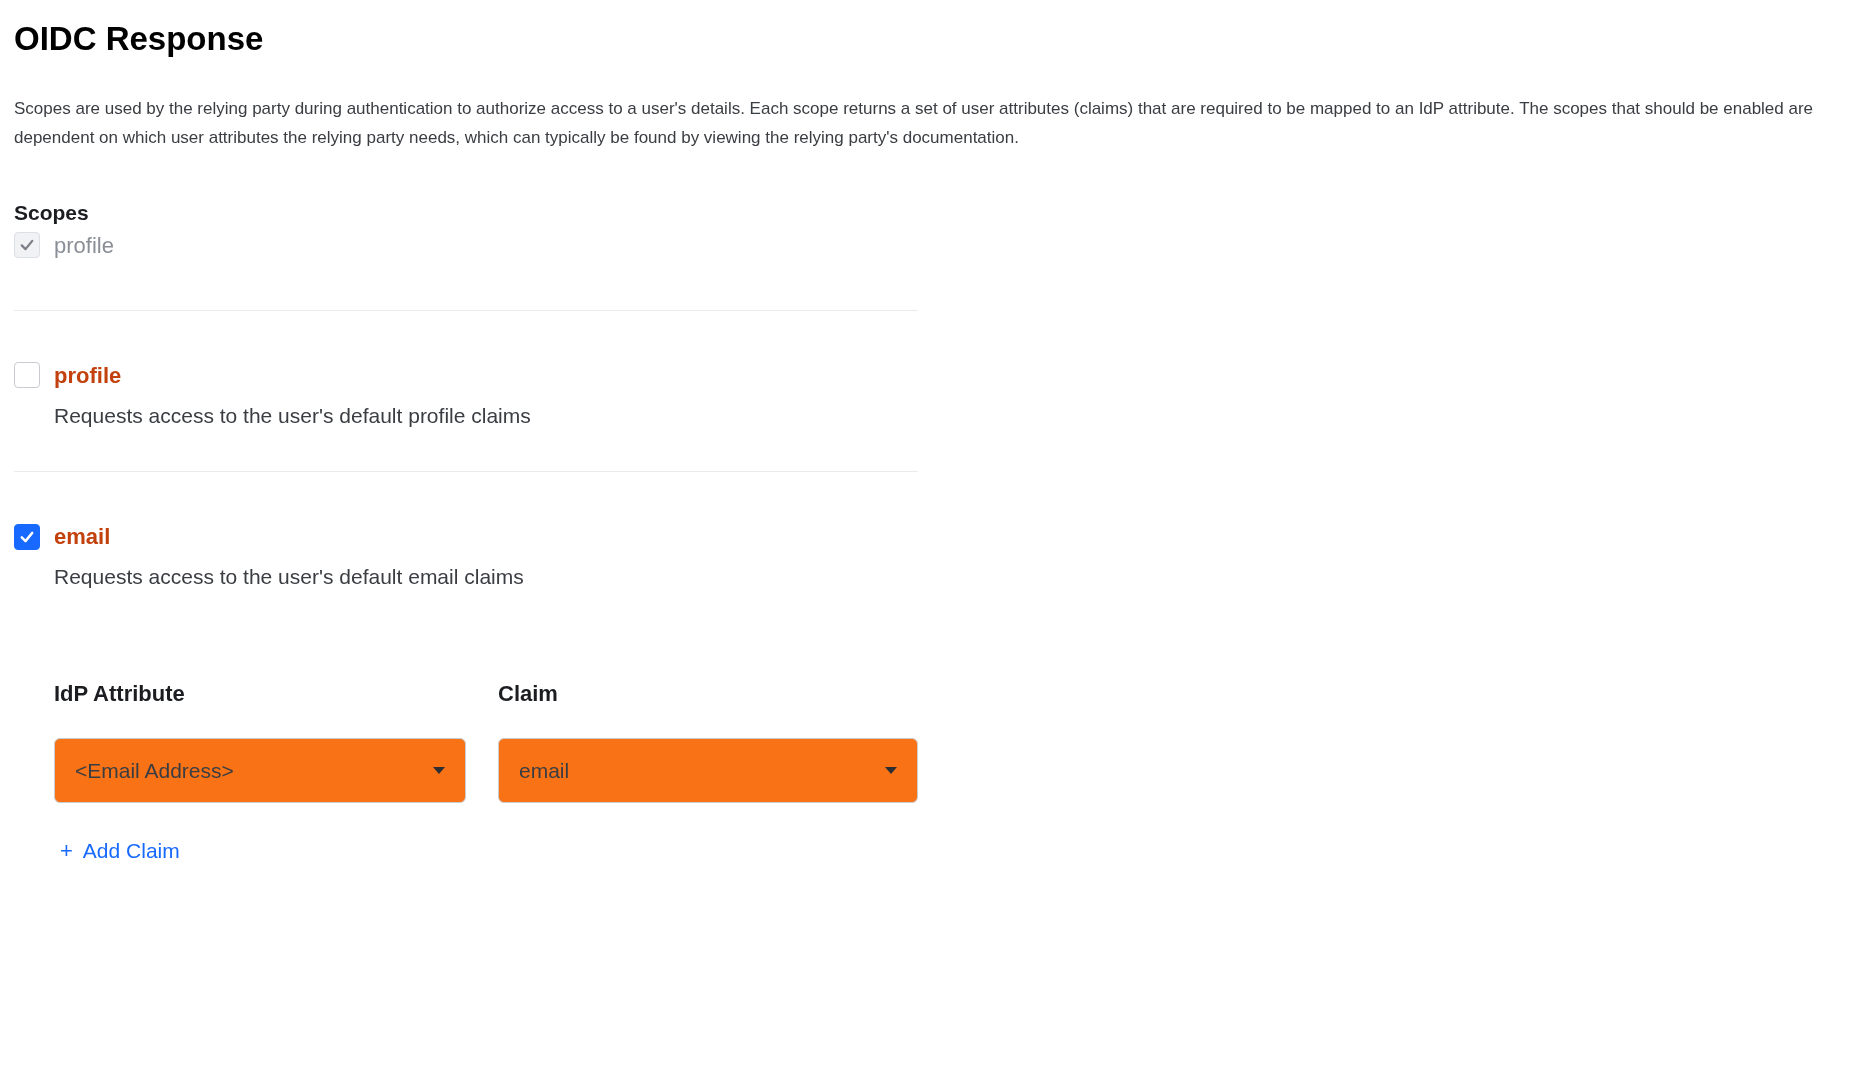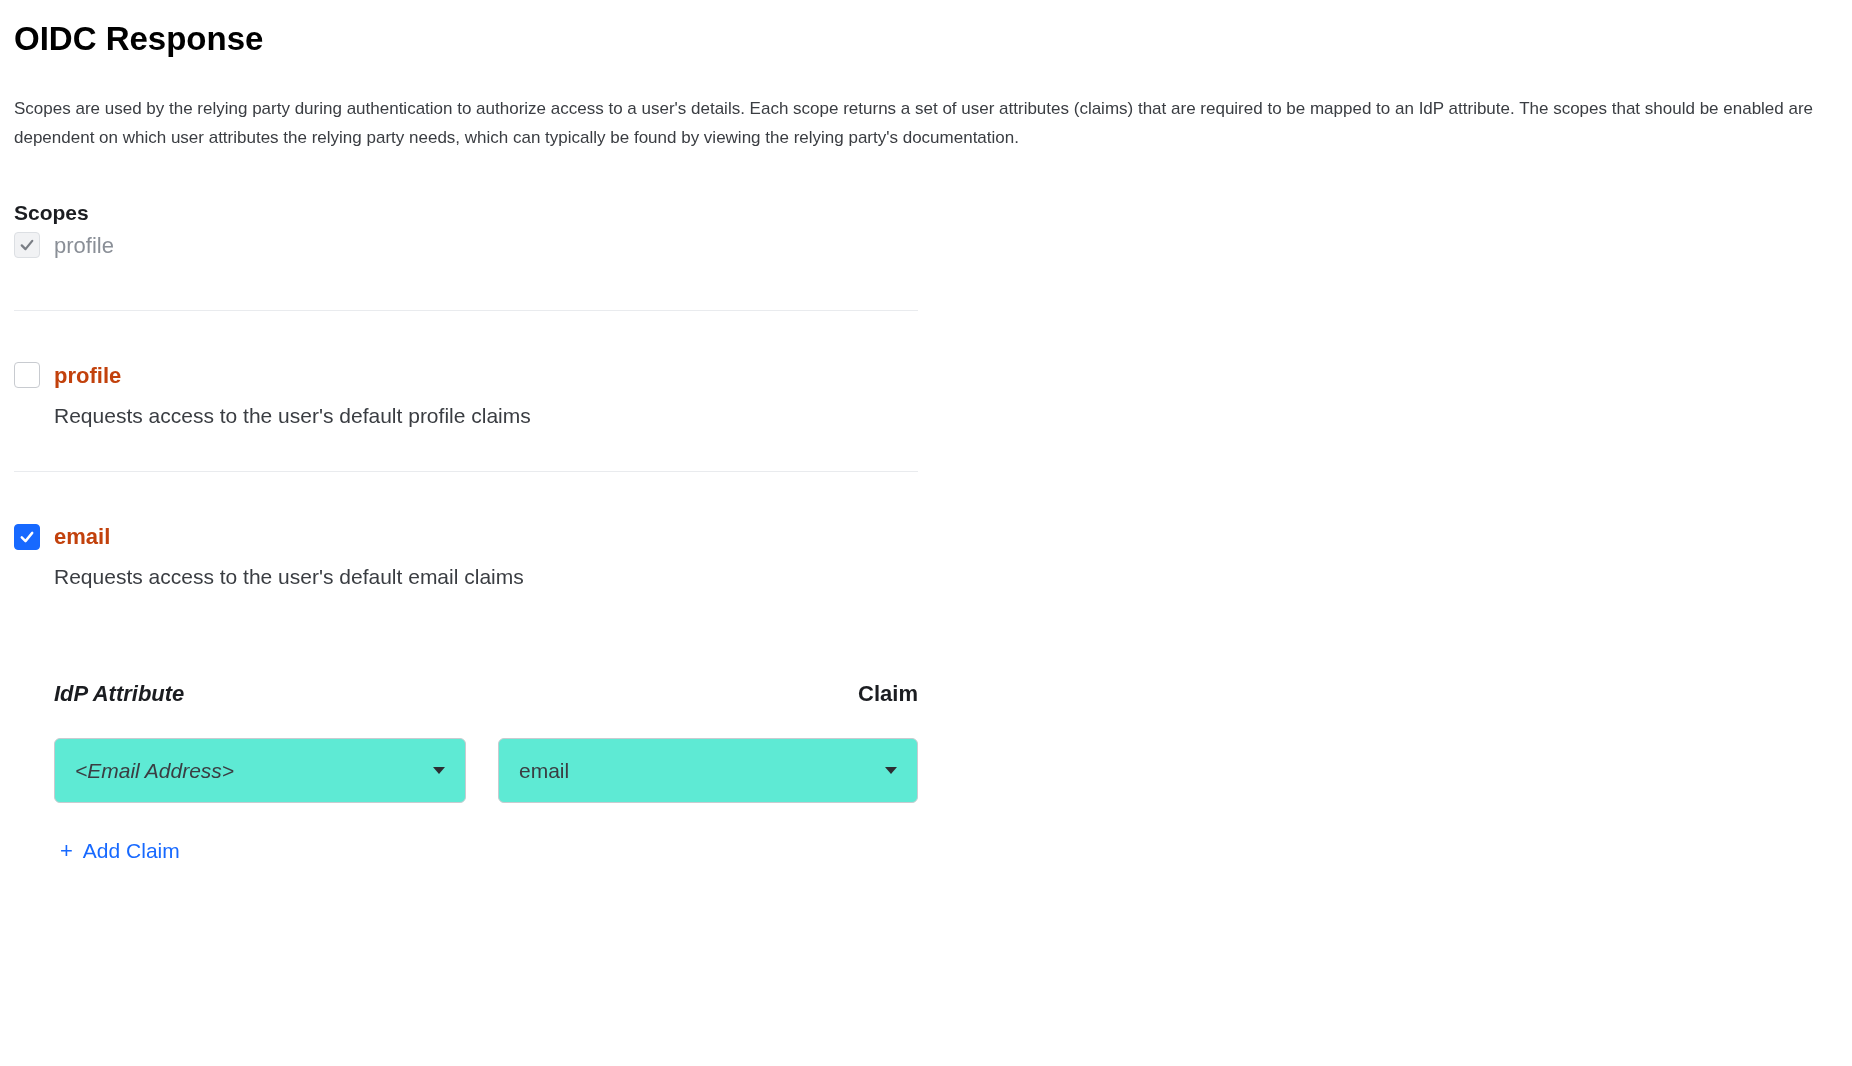--- a/index.html
+++ b/index.html
@@ -113,41 +113,39 @@
       gap: 32px;
       margin-bottom: 28px;
     }
     .col-header {
       font-size: 22px;
       font-weight: 700;
       color: #1b1d21;
     }
     .col-idp {
       width: 412px;
-      font-style: italic;
     }
     .col-claim {
       width: 420px;
-      text-align: right;
     }
     .claims-row {
       display: flex;
       gap: 32px;
       margin-bottom: 24px;
     }
     .select-box {
       display: flex;
       align-items: center;
       justify-content: space-between;
       border: 1px solid #c8cbd0;
       border-radius: 6px;
       padding: 16px 20px;
       font-size: 21px;
       color: #3a3d42;
-      background: #5eead4;
+      background: #f97316;
       cursor: pointer;
     }
     .select-box .caret {
       width: 0;
       height: 0;
       border-left: 6px solid transparent;
       border-right: 6px solid transparent;
       border-top: 7px solid #2c2e33;
     }
     .add-claim {

